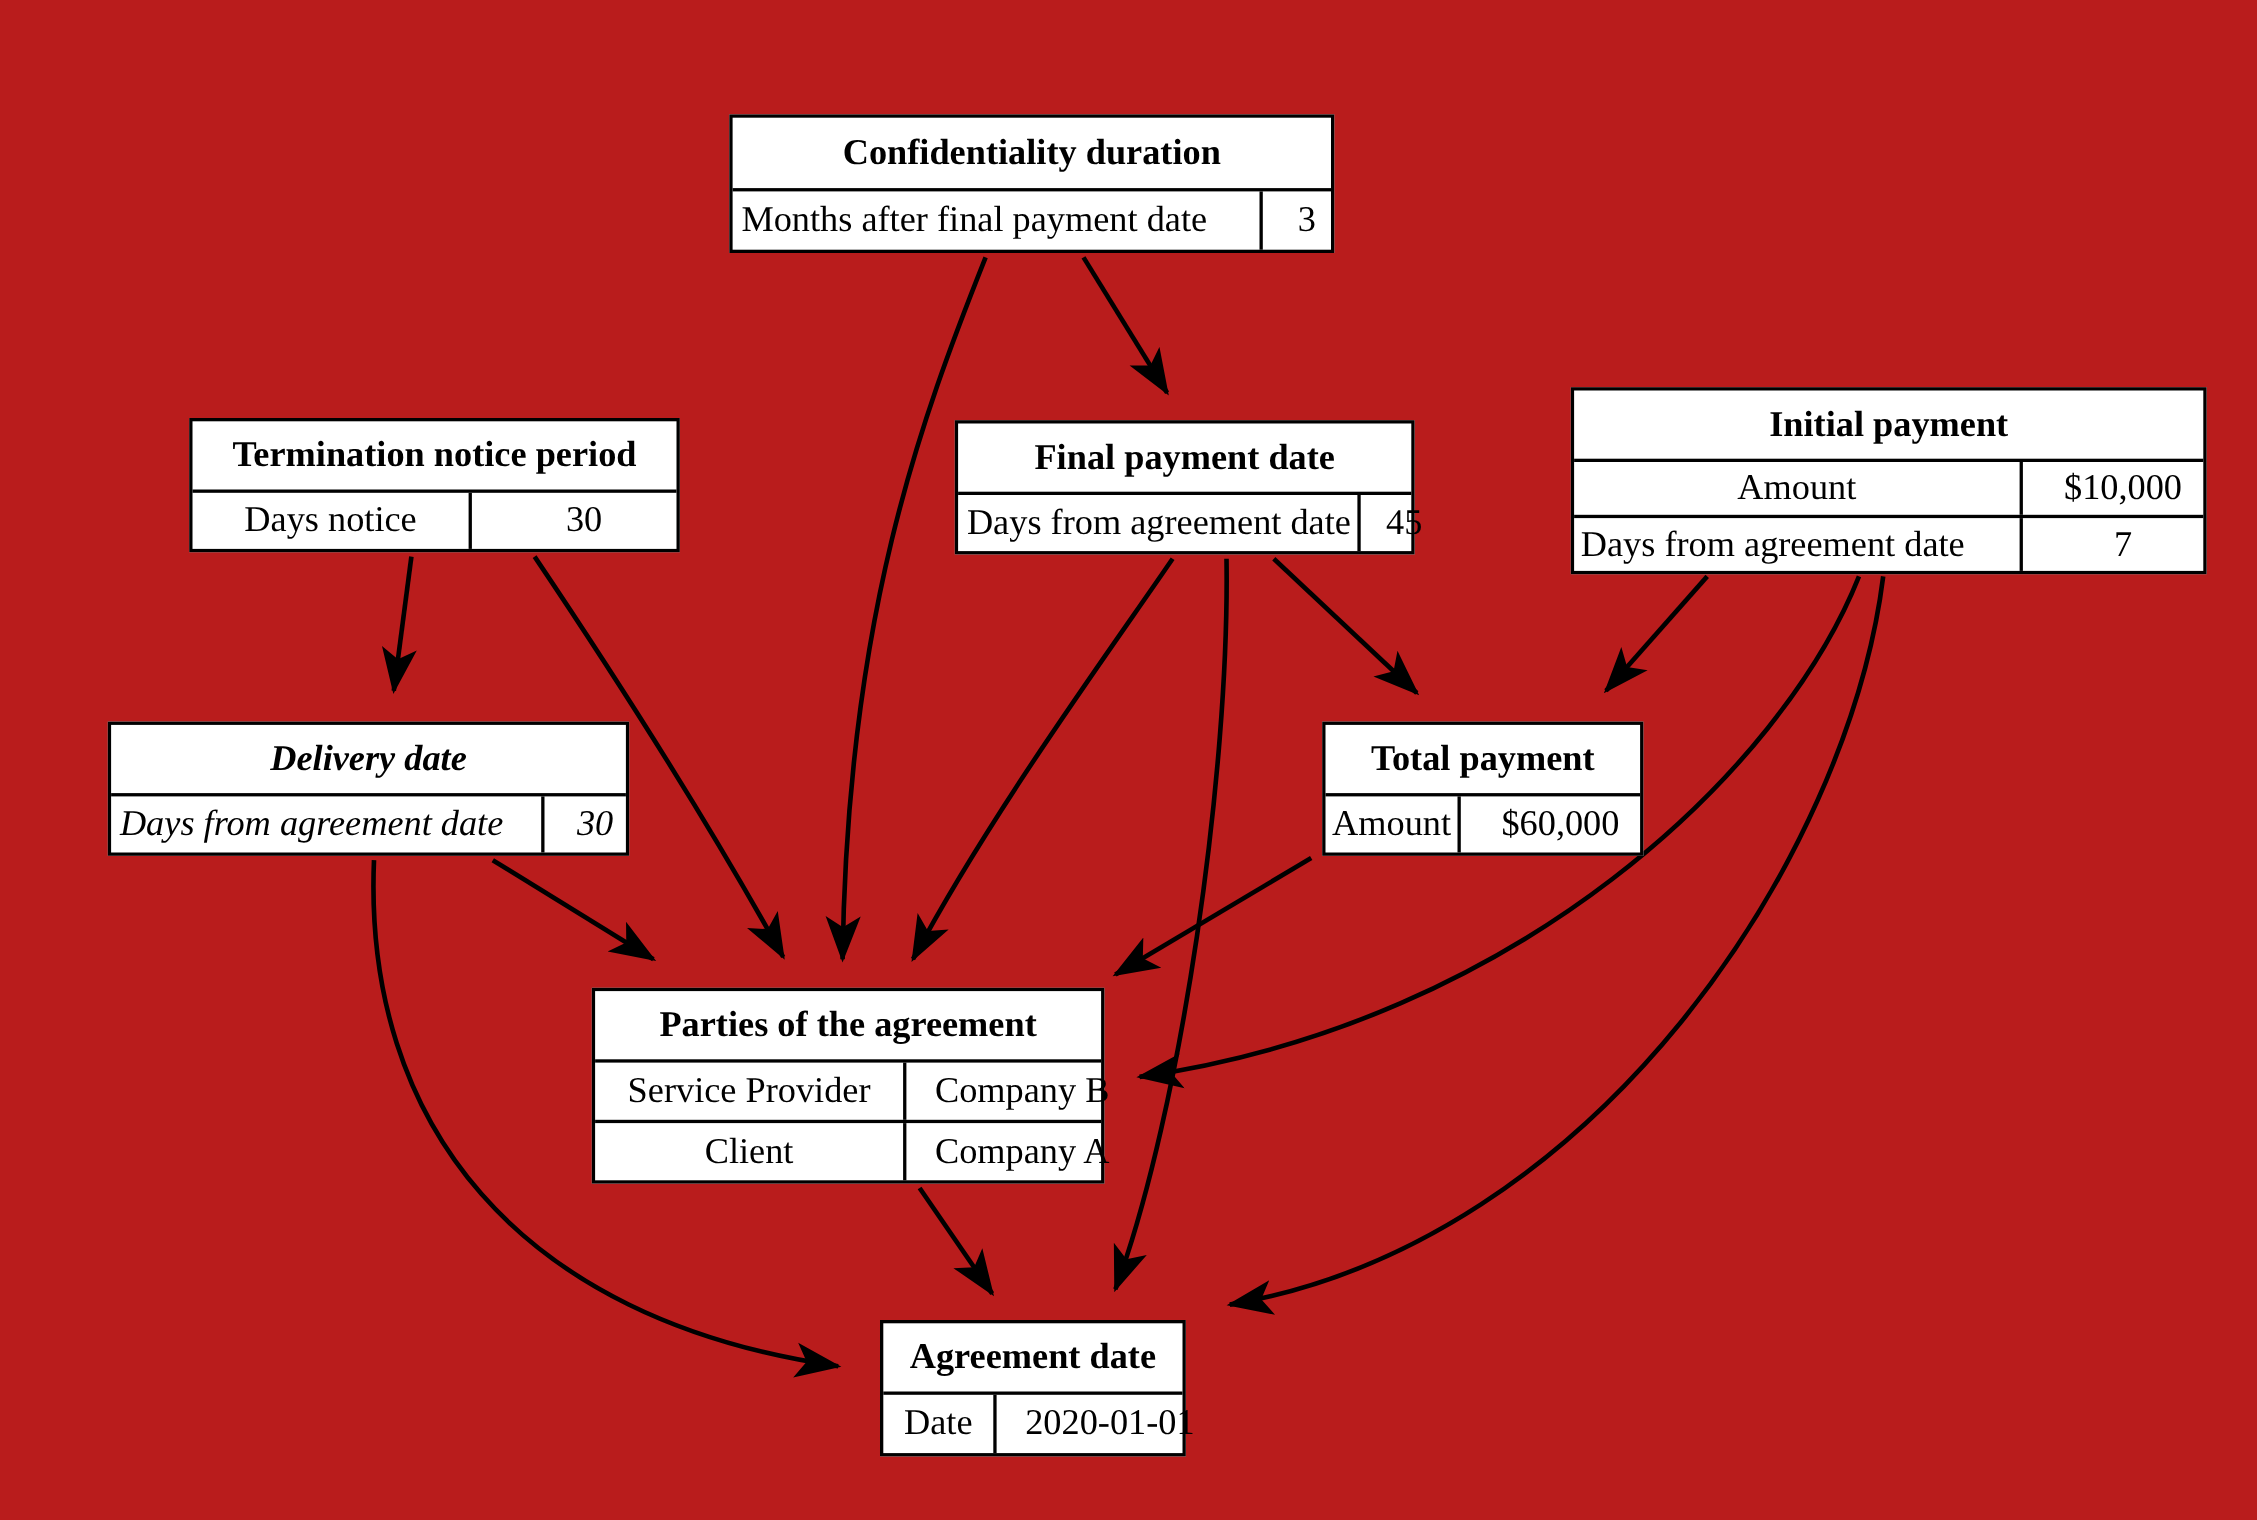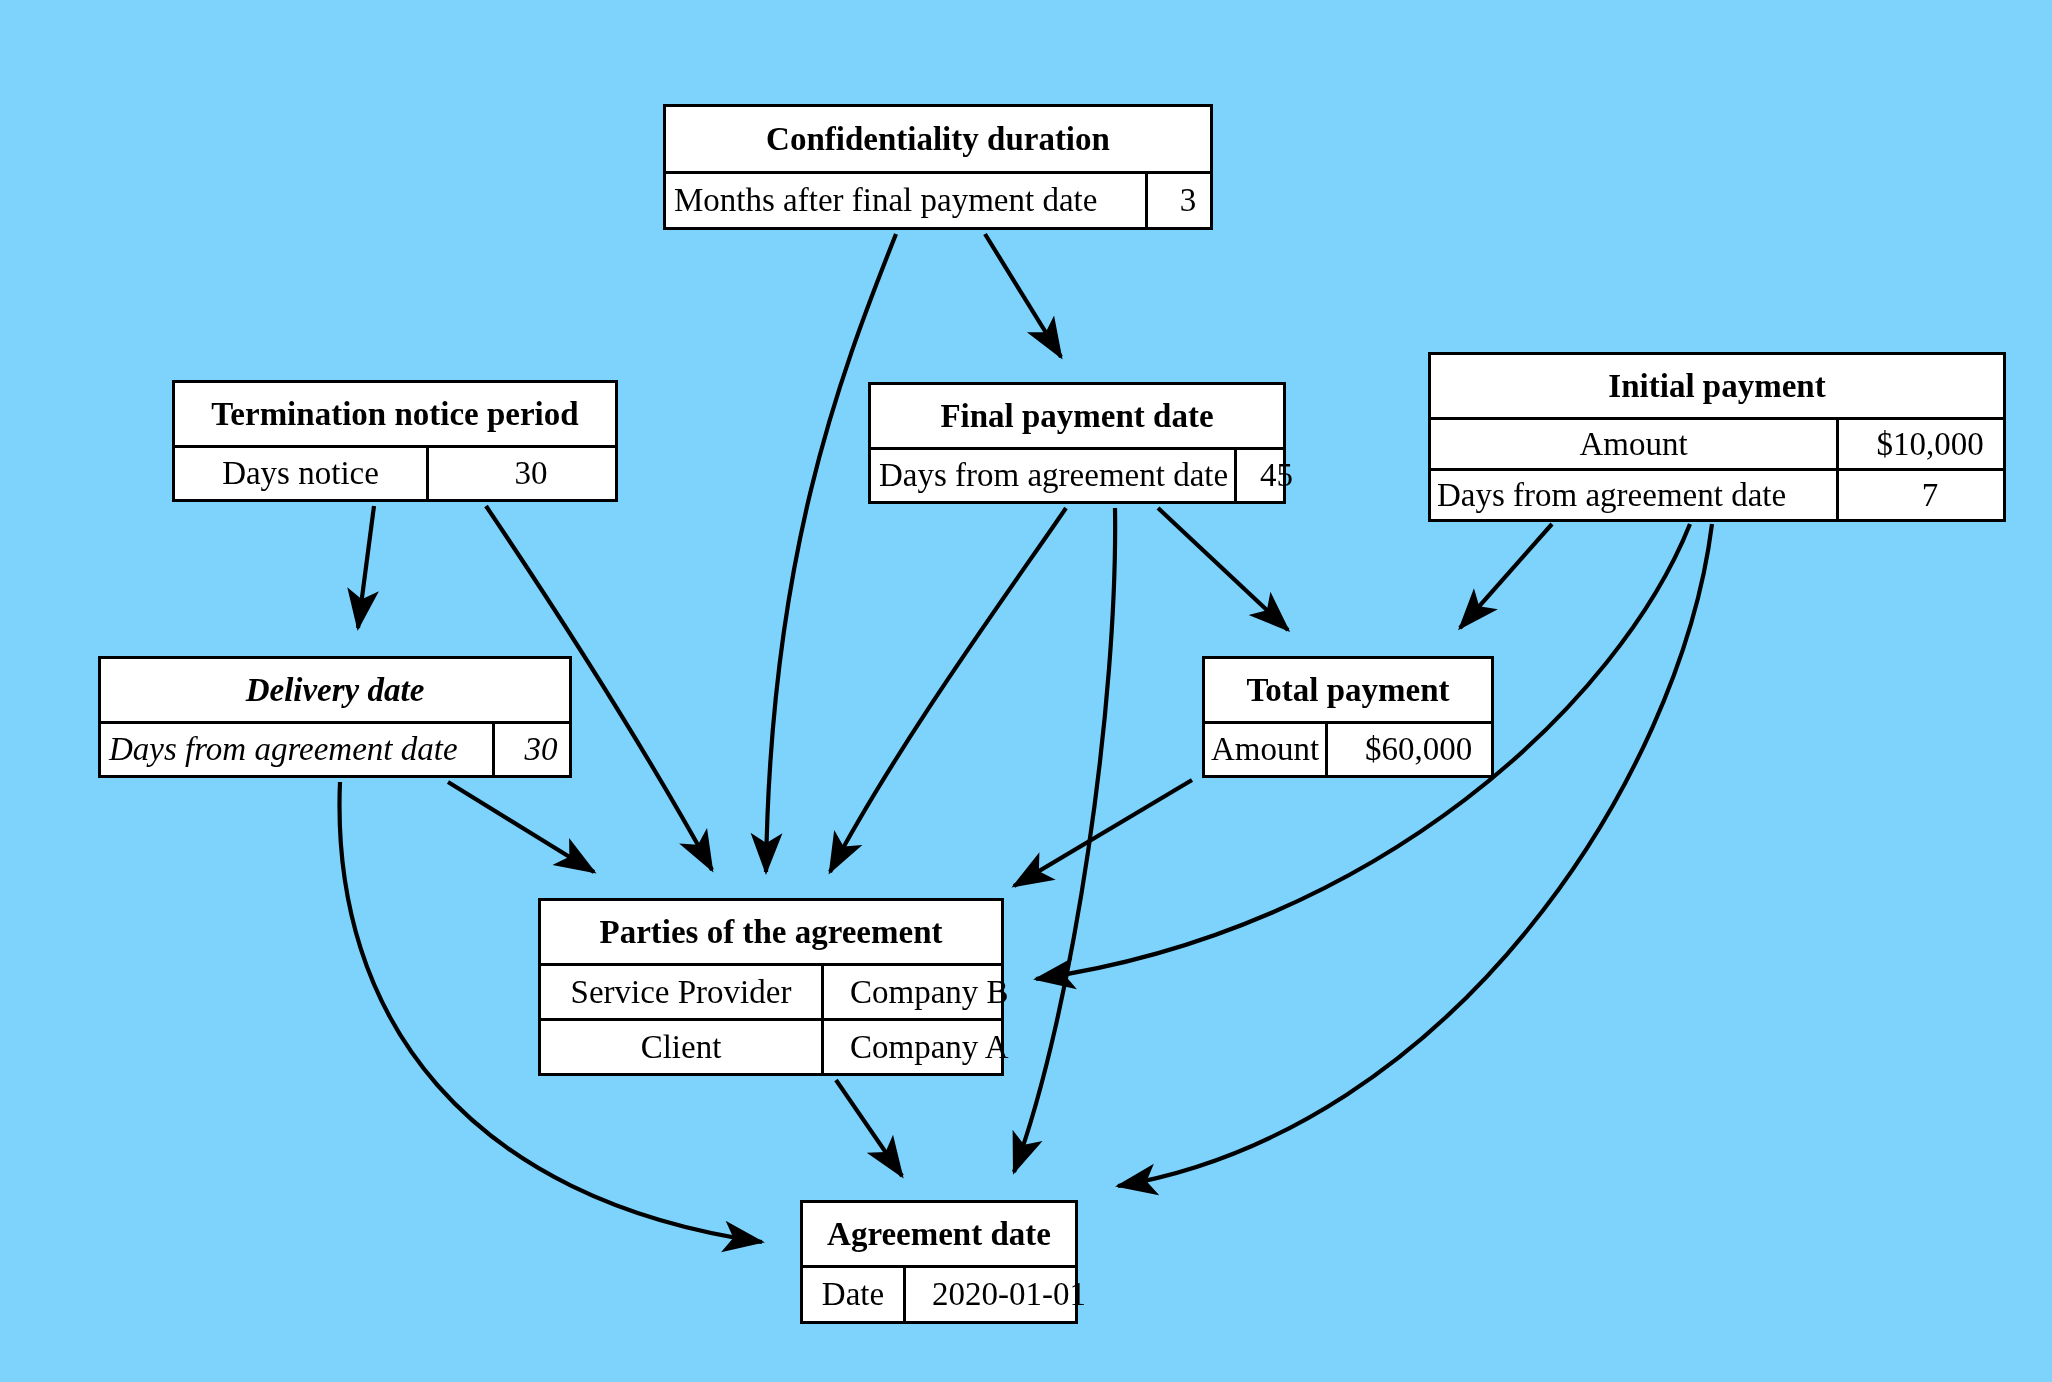--- a/index.html
+++ b/index.html
@@ -4,21 +4,21 @@
 <style>
   html, body {
     margin: 0;
     padding: 0;
     background: #ffffff;
   }
   #canvas {
     position: relative;
     width: 2052px;
     height: 1382px;
-    background: #7dd3fc;
+    background: #b91c1c;
     overflow: hidden;
     font-family: "Liberation Serif", "DejaVu Serif", serif;
   }
   #edges {
     position: absolute;
     left: 0; top: 0;
     width: 2052px;
     height: 1382px;
     pointer-events: none;
   }

